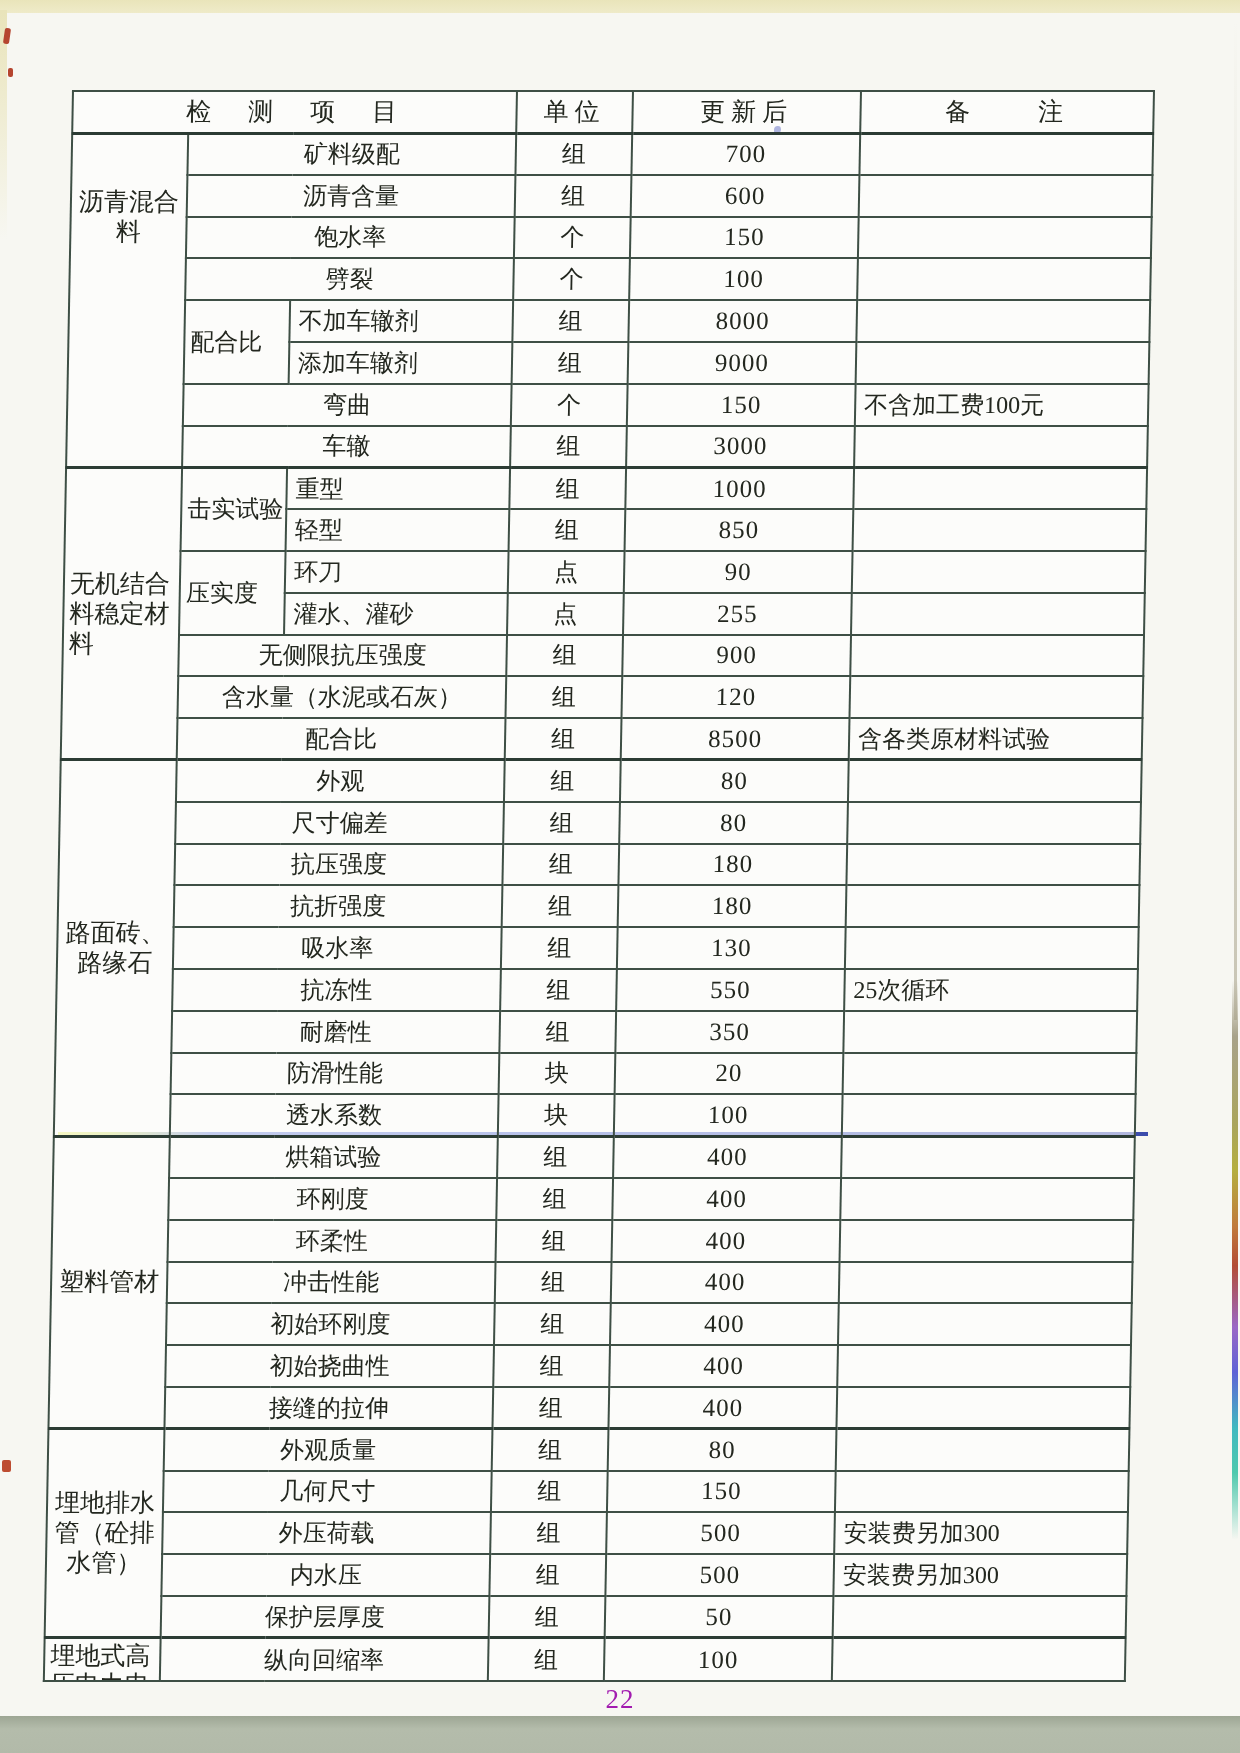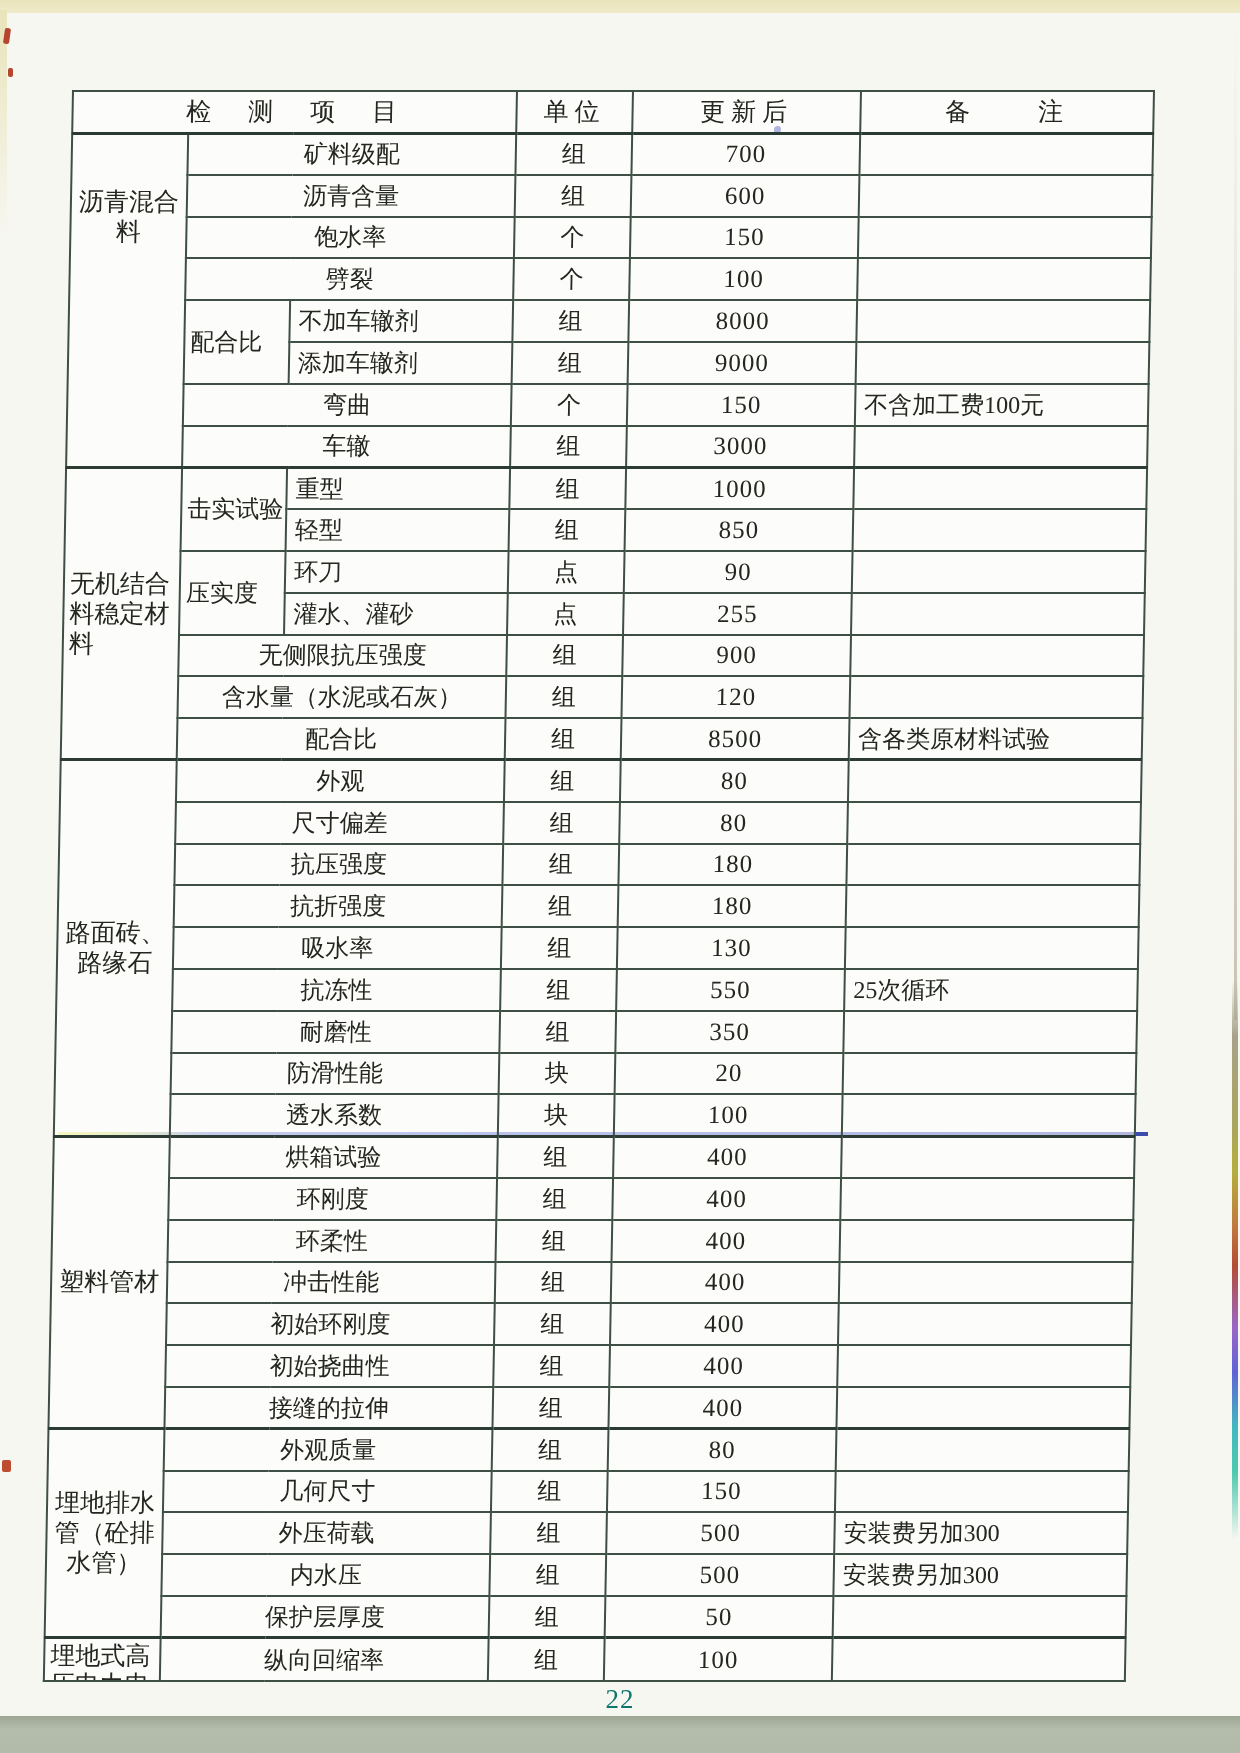--- a/index.html
+++ b/index.html
@@ -46,21 +46,21 @@
   .c-group.align-left{text-align:left;padding-left:5px;}
   .c-group.group-top{vertical-align:top;text-align:left;padding:2px 0 0 5px;}
   .gwrap{height:39px;overflow:hidden;line-height:29px;}
   .c-sub{text-align:left;padding-left:5px;font-size:24px;white-space:nowrap;}
   .c-item{text-align:center;}
   .c-item.left{text-align:left;padding-left:8px;}
   .c-unit{text-align:center;}
   .c-val{text-align:center;font-size:25px;letter-spacing:1px;}
   .c-remark{text-align:left;padding-left:8px;}
   .page-num{position:absolute;left:560px;top:1684px;width:120px;text-align:center;
-    font-size:27px;letter-spacing:1px;color:#0f766e;}
+    font-size:27px;letter-spacing:1px;color:#a21caf;}
 </style>
 </head>
 <body>
 
 <div class="edge-top"></div>
 <div class="edge-left"></div>
 <div class="edge-right-line"></div>
 <div class="rainbow-strip"></div>
 <div class="bottom-band"></div>
 <div class="blue-scan-line"></div>

